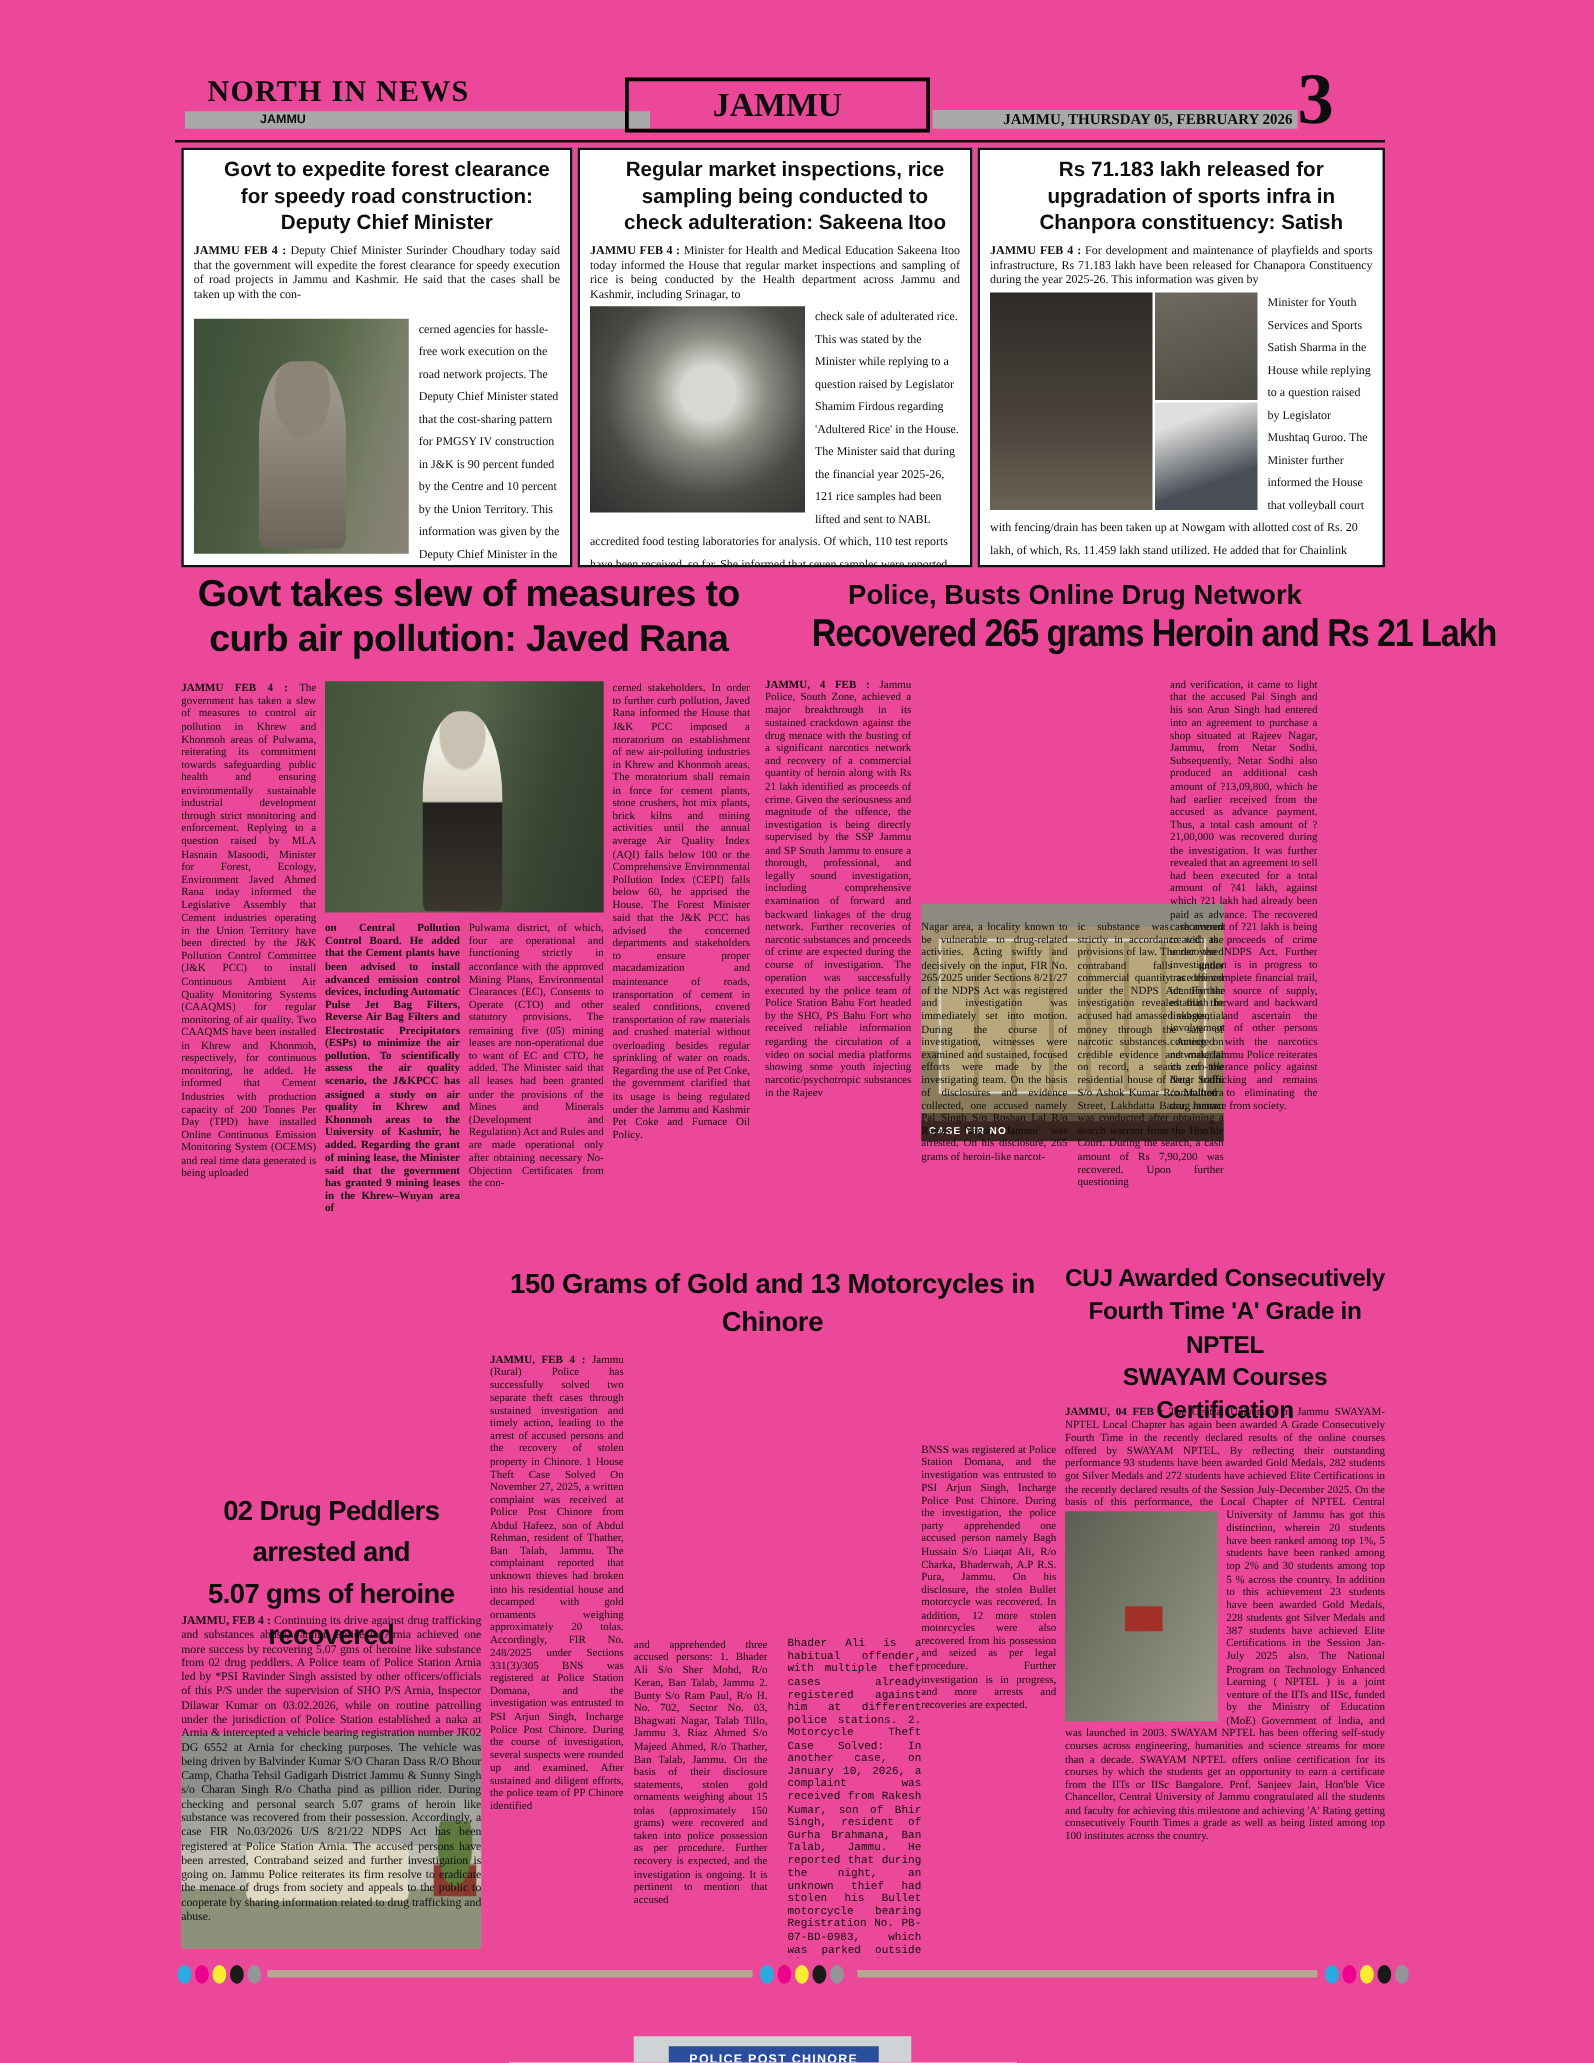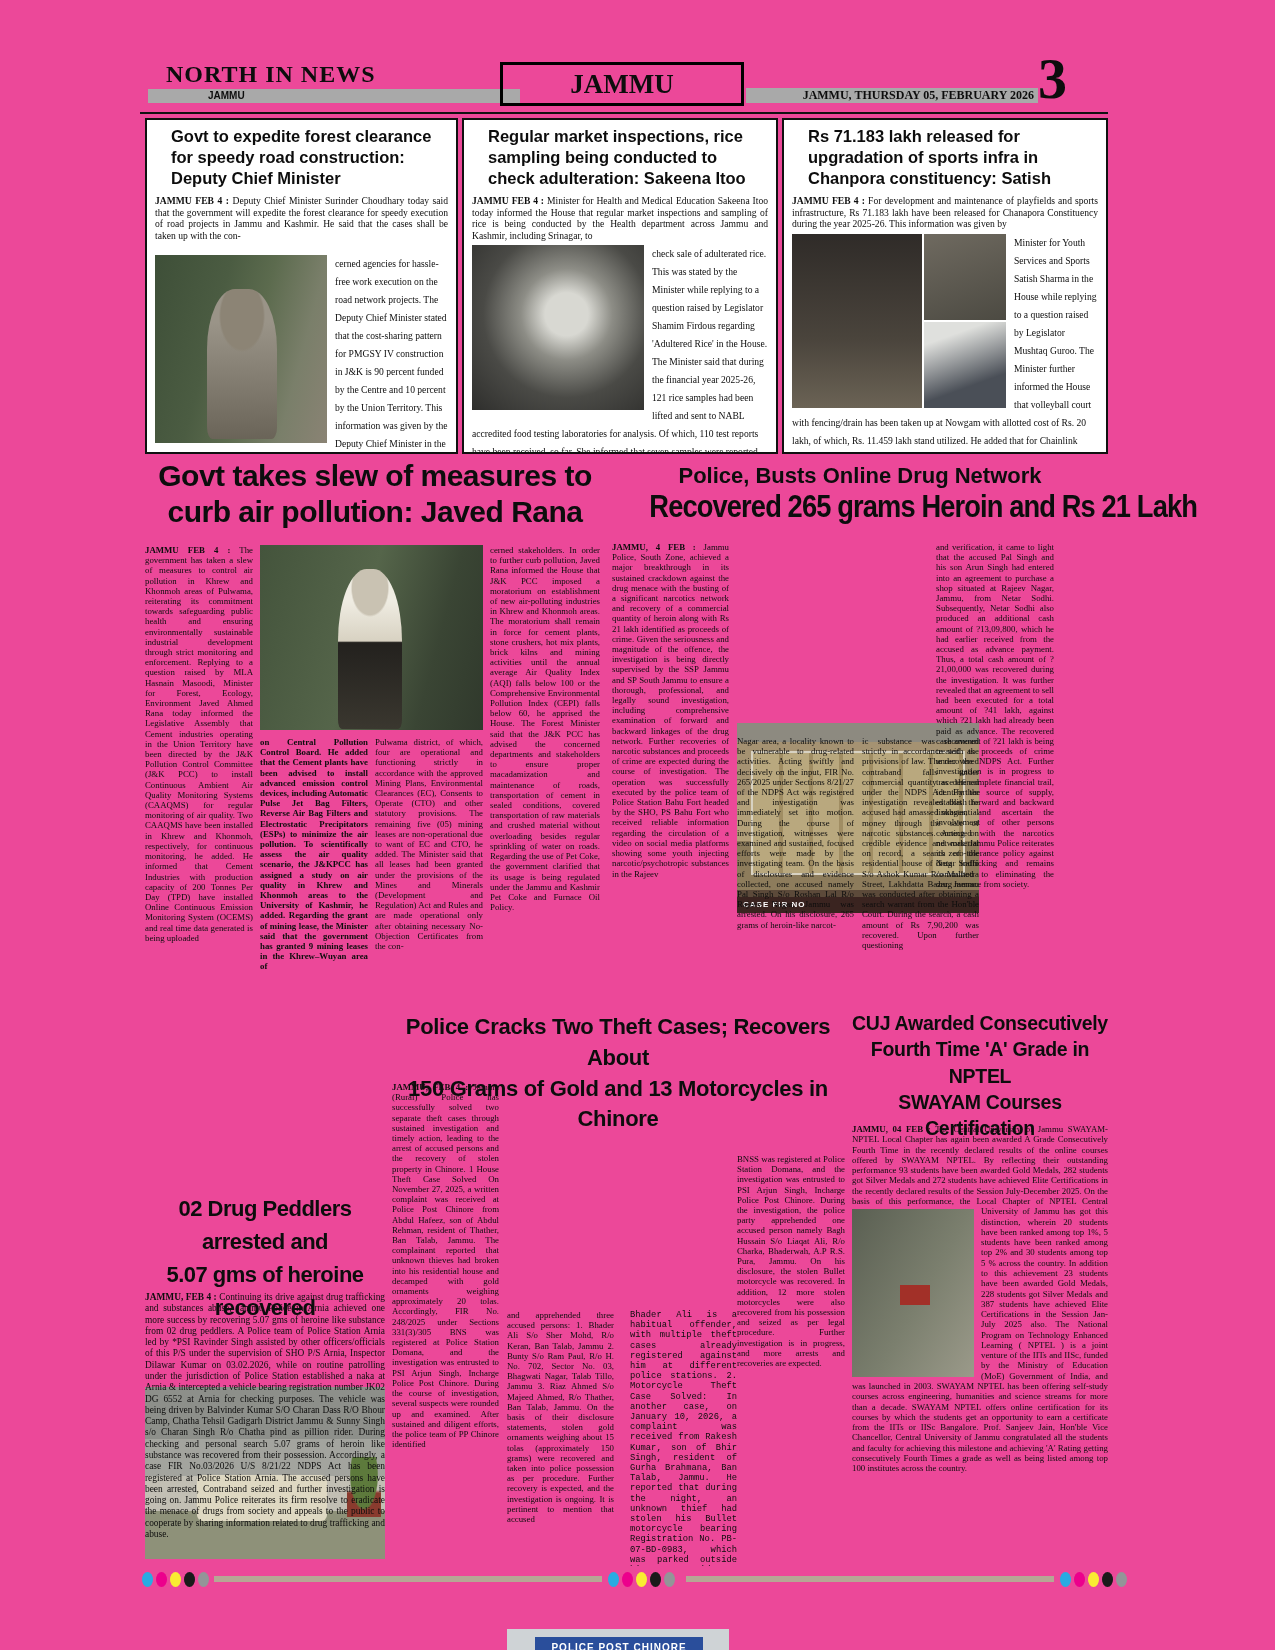--- a/index.html
+++ b/index.html
@@ -15,21 +15,21 @@
                font:700 27px/38px "Liberation Serif",serif;text-align:center;}
   .bar-right{left:746px;top:88px;width:292px;height:15px;}
   .bar-right-label{left:746px;top:88px;width:288px;font:700 12px/15px "Liberation Serif",serif;text-align:right;}
   .page-number{left:1038px;top:50px;font:700 58px/1 "Liberation Serif",serif;}
   .header-rule{left:140px;top:112px;width:968px;height:2px;background:#111;}
   
   .artbox{top:118px;height:336px;border:2px solid #111;box-sizing:border-box;padding:4px 8px;overflow:hidden;background:#fff;}
   .art1{left:145px;width:313px;}
   .art2{left:462px;width:316px;}
   .art3{left:782px;width:326px;}
-  .art-head{font:700 16.5px/1.28 "Liberation Sans",sans-serif;text-align:left;margin:2px 0 6px 16px;}
+  .art-head{font:700 16.5px/1.28 "Liberation Sans",sans-serif;text-align:center;margin:2px 0 6px 16px;}
   .smalltext{font:9.6px/1.2 "Liberation Serif",serif;text-align:justify;}
   .smalltext b{font-weight:700;}
   .flow{overflow:hidden;}
   .photo{position:relative;overflow:hidden;background:#777;}
   .photo-float{float:left;margin:2px 8px 2px 0;}
   .ph-a1{width:172px;height:188px;background:linear-gradient(105deg,#3e4f38 0%,#4b5c42 35%,#5c6b4e 55%,#7a7f6a 78%,#8a8374 100%);}
   .ph-a1 .fig{position:absolute;left:52px;top:34px;width:70px;height:150px;background:radial-gradient(ellipse 55% 40% at 50% 18%,#8c8475 0 55%,transparent 60%),linear-gradient(180deg,#9a9488 22%,#7d776b 70%,#6a6458);border-radius:40% 40% 8% 8%;}
   .ph-a2{width:172px;height:165px;background:radial-gradient(circle at 55% 42%,#d8d8d2 0 16%,#8d8d86 34%,#4a4a46 62%,#2e2e2c 100%);}
   .ph-a3wrap{width:214px;height:174px;display:flex;gap:2px;}
   .ph-a3main{flex:1.6;background:linear-gradient(180deg,#2f2b28,#4a443c 60%,#6b6355);}
@@ -161,21 +161,20 @@
     <div class="table"></div>
     <div class="plant"></div>
   </div>
   <div class="abs ped-head">
     <div>02 Drug Peddlers arrested and</div>
     <div>5.07 gms of heroine recovered</div>
   </div>
   <div class="ped-body"><b>JAMMU, FEB 4 :</b> <span>Continuing its drive against drug trafficking and substances abuse, Jammu Police in Arnia achieved one more success by recovering 5.07 gms of heroine like substance from 02 drug peddlers. A Police team of Police Station Arnia led by *PSI Ravinder Singh assisted by other officers/officials of this P/S under the supervision of SHO P/S Arnia, Inspector Dilawar Kumar on 03.02.2026, while on routine patrolling under the jurisdiction of Police Station established a naka at Arnia &amp; intercepted a vehicle bearing registration number JK02 DG 6552 at Arnia for checking purposes. The vehicle was being driven by Balvinder Kumar S/O Charan Dass R/O Bhour Camp, Chatha Tehsil Gadigarh District Jammu &amp; Sunny Singh s/o Charan Singh R/o Chatha pind as pillion rider. During checking and personal search 5.07 grams of heroin like substance was recovered from their possession. Accordingly, a case FIR No.03/2026 U/S 8/21/22 NDPS Act has been registered at Police Station Arnia. The accused persons have been arrested, Contraband seized and further investigation is going on. Jammu Police reiterates its firm resolve to eradicate the menace of drugs from society and appeals to the public to cooperate by sharing information related to drug trafficking and abuse.</span></div>
 
   <div class="abs theft-head">
-    <div>Police Cracks Two Theft Cases; Recovers About</div>
     <div>150 Grams of Gold and 13 Motorcycles in Chinore</div>
   </div>
   <div class="colflow tc1"><b>JAMMU, FEB 4 :</b> <span>Jammu (Rural) Police has successfully solved two separate theft cases through sustained investigation and timely action, leading to the arrest of accused persons and the recovery of stolen property in Chinore. 1 House Theft Case Solved On November 27, 2025, a written complaint was received at Police Post Chinore from Abdul Hafeez, son of Abdul Rehman, resident of Thather, Ban Talab, Jammu. The complainant reported that unknown thieves had broken into his residential house and decamped with gold ornaments weighing approximately 20 tolas. Accordingly, FIR No. 248/2025 under Sections 331(3)/305 BNS was registered at Police Station Domana, and the investigation was entrusted to PSI Arjun Singh, Incharge Police Post Chinore. During the course of investigation, several suspects were rounded up and examined. After sustained and diligent efforts, the police team of PP Chinore identified</span></div>
   <div class="abs photo theft-photo">
     <div class="theft-sign">POLICE POST CHINORE</div>
 
   </div>
   <div class="colflow tc2">and apprehended three accused persons: 1. Bhader Ali S/o Sher Mohd, R/o Keran, Ban Talab, Jammu 2. Bunty S/o Ram Paul, R/o H. No. 702, Sector No. 03, Bhagwati Nagar, Talab Tillo, Jammu 3. Riaz Ahmed S/o Majeed Ahmed, R/o Thather, Ban Talab, Jammu. On the basis of their disclosure statements, stolen gold ornaments weighing about 15 tolas (approximately 150 grams) were recovered and taken into police possession as per procedure. Further recovery is expected, and the investigation is ongoing. It is pertinent to mention that accused</div>
   <div class="colflow tc3">Bhader Ali is a habitual offender, with multiple theft cases already registered against him at different police stations. 2. Motorcycle Theft Case Solved: In another case, on January 10, 2026, a complaint was received from Rakesh Kumar, son of Bhir Singh, resident of Gurha Brahmana, Ban Talab, Jammu. He reported that during the night, an unknown thief had stolen his Bullet motorcycle bearing Registration No. PB-07-BD-0983, which was parked outside his residence. Subsequently, FIR No. 12/2026 under Section 303(2)</div>
   <div class="colflow tc4">BNSS was registered at Police Station Domana, and the investigation was entrusted to PSI Arjun Singh, Incharge Police Post Chinore. During the investigation, the police party apprehended one accused person namely Bagh Hussain S/o Liaqat Ali, R/o Charka, Bhaderwah, A.P R.S. Pura, Jammu. On his disclosure, the stolen Bullet motorcycle was recovered. In addition, 12 more stolen motorcycles were also recovered from his possession and seized as per legal procedure. Further investigation is in progress, and more arrests and recoveries are expected.</div>

